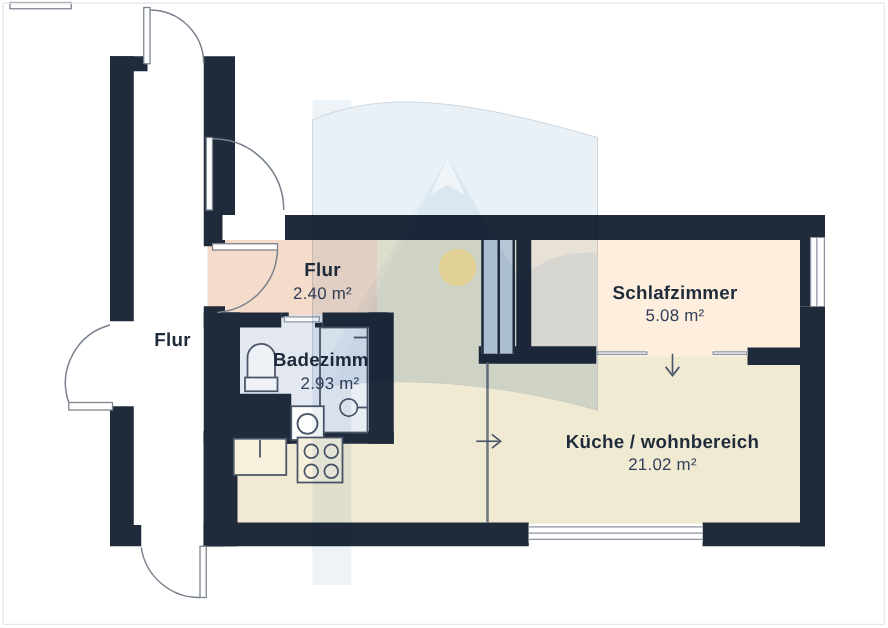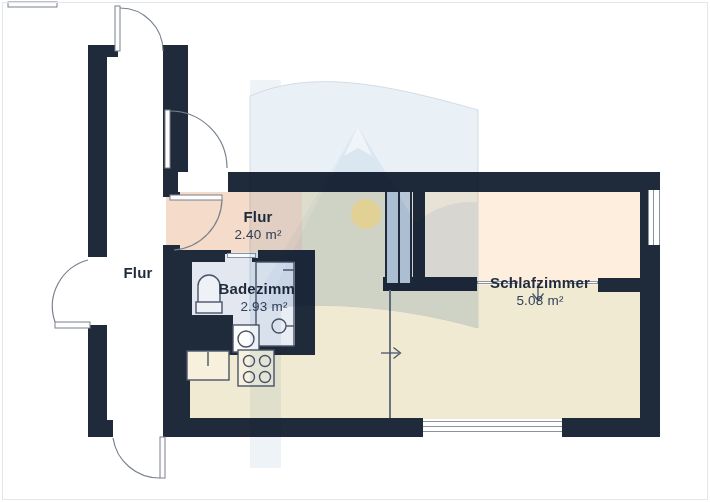--- a/index.html
+++ b/index.html
@@ -142,23 +142,27 @@
     <span class="nm">Flur</span>
   </div>
   <div class="room-label" style="left:258px;top:226px;">
     <div class="nm">Flur</div>
     <div class="ar">2.40 m²</div>
   </div>
   <div class="room-label" style="left:264px;top:298px;">
     <div class="nm">Badezimmer</div>
     <div class="ar">2.93 m²</div>
   </div>
-  <div class="room-label" style="left:540px;top:244px;margin-top:48px;">
+  <div class="room-label" style="left:540px;top:244px;">
     <div class="nm">Schlafzimmer</div>
     <div class="ar">5.08 m²</div>
+  </div>
+  <div class="room-label" style="left:530px;top:363px;">
+    <div class="nm">Küche / wohnbereich</div>
+    <div class="ar">21.02 m²</div>
   </div>
 
   <svg id="watermark" width="710" height="502" viewBox="0 0 710 502" style="mix-blend-mode:multiply;opacity:.92;">
     <defs>
       <clipPath id="flagclip">
         <path d="M250,96 C310,70 380,82 478,110 L478,328 C400,306 320,300 250,310 Z"></path>
       </clipPath>
     </defs>
     <rect x="250" y="80" width="31" height="388" rx="2" style="fill:var(--watermark_blue);" fill-opacity="0.85"></rect>
     <path d="M250,96 C310,70 380,82 478,110 L478,328 C400,306 320,300 250,310 Z" style="fill:var(--watermark_blue);" stroke="#c2cdd8" stroke-width="0.7"></path>

